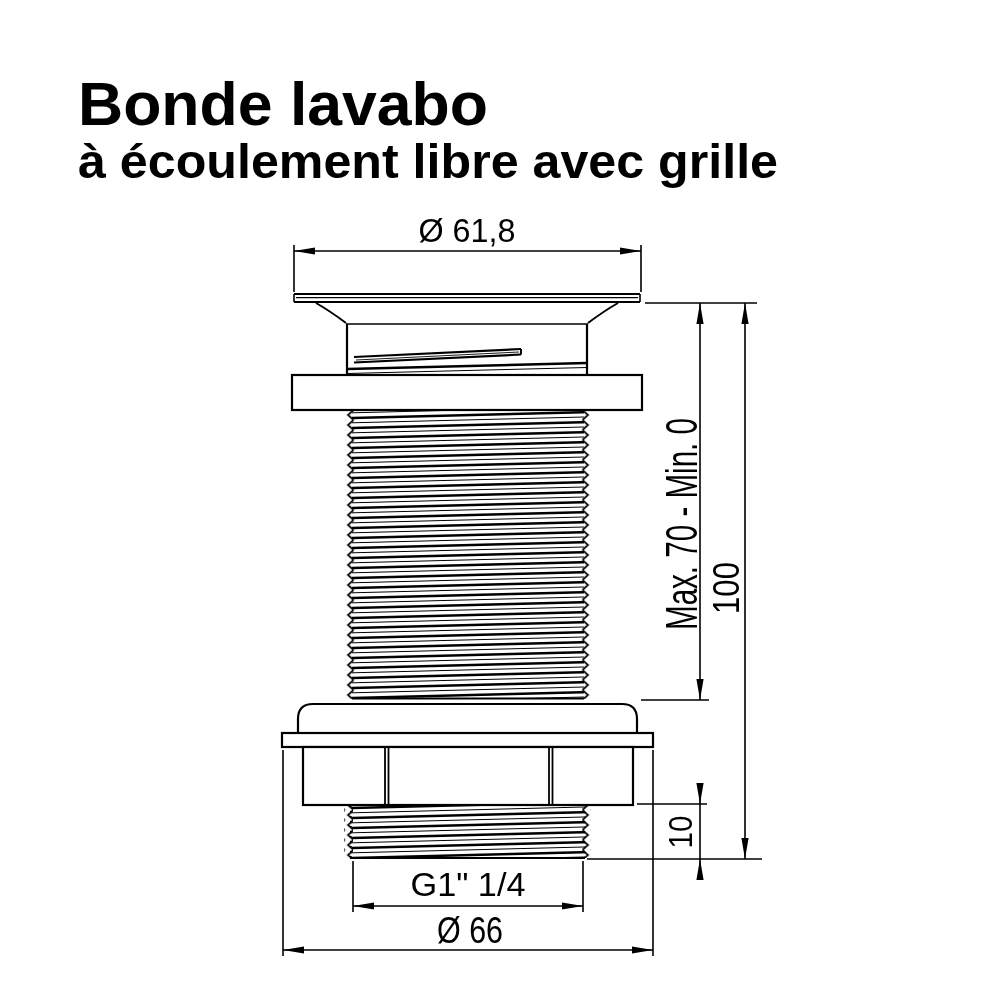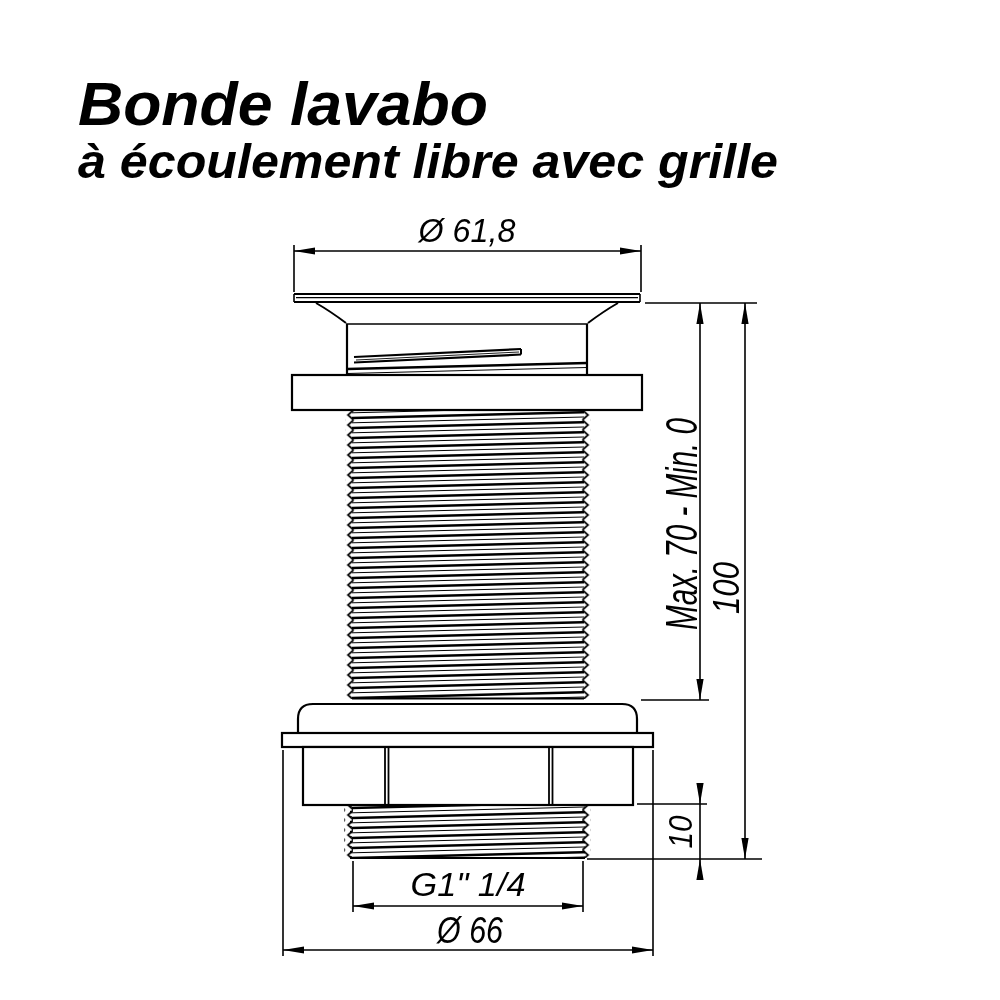--- a/index.html
+++ b/index.html
@@ -9,21 +9,20 @@
     width: 1000px;
     height: 1000px;
     font-family: "Liberation Sans", sans-serif;
   }
   #stage {
     position: relative;
     width: 936px;
     height: 1000px;
     background: #ffffff;
     overflow: hidden;
-    font-style: italic;
   }
   svg { display: block; }
   .title-line1 {
     font-size: 61px;
     font-weight: bold;
     fill: #000000;
   }
   .title-line2 {
     font-size: 48px;
     font-weight: bold;

